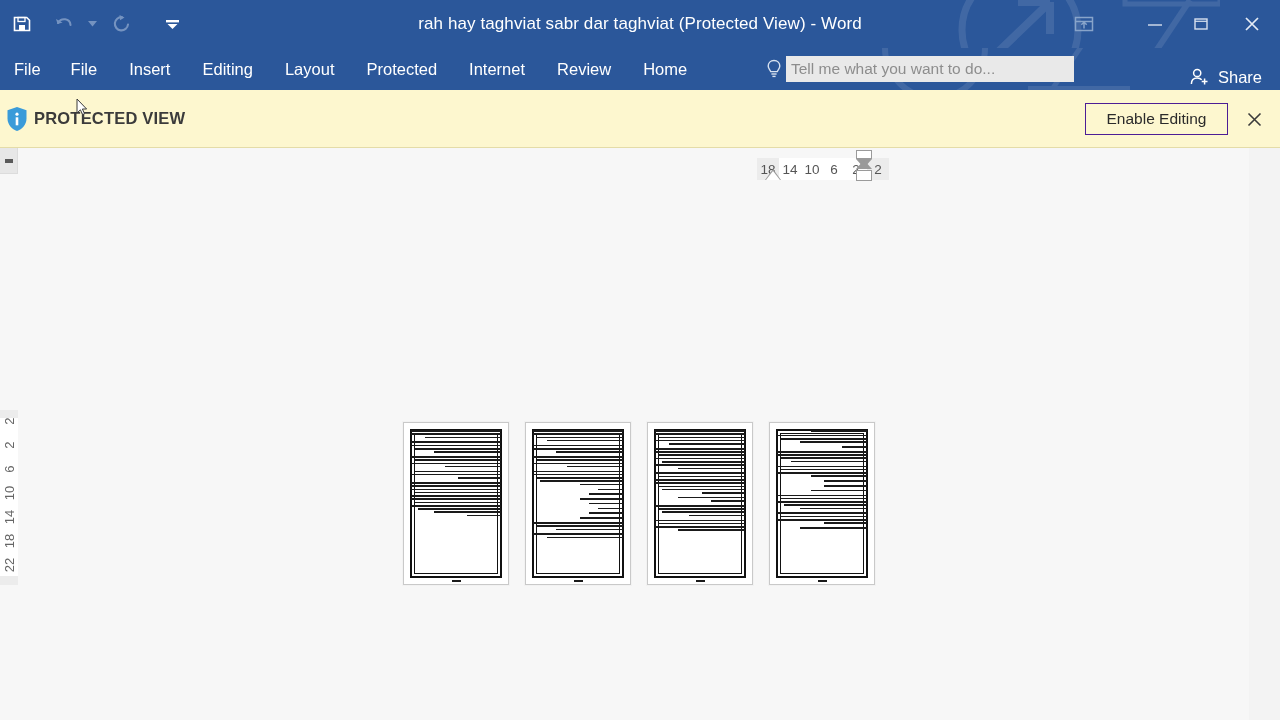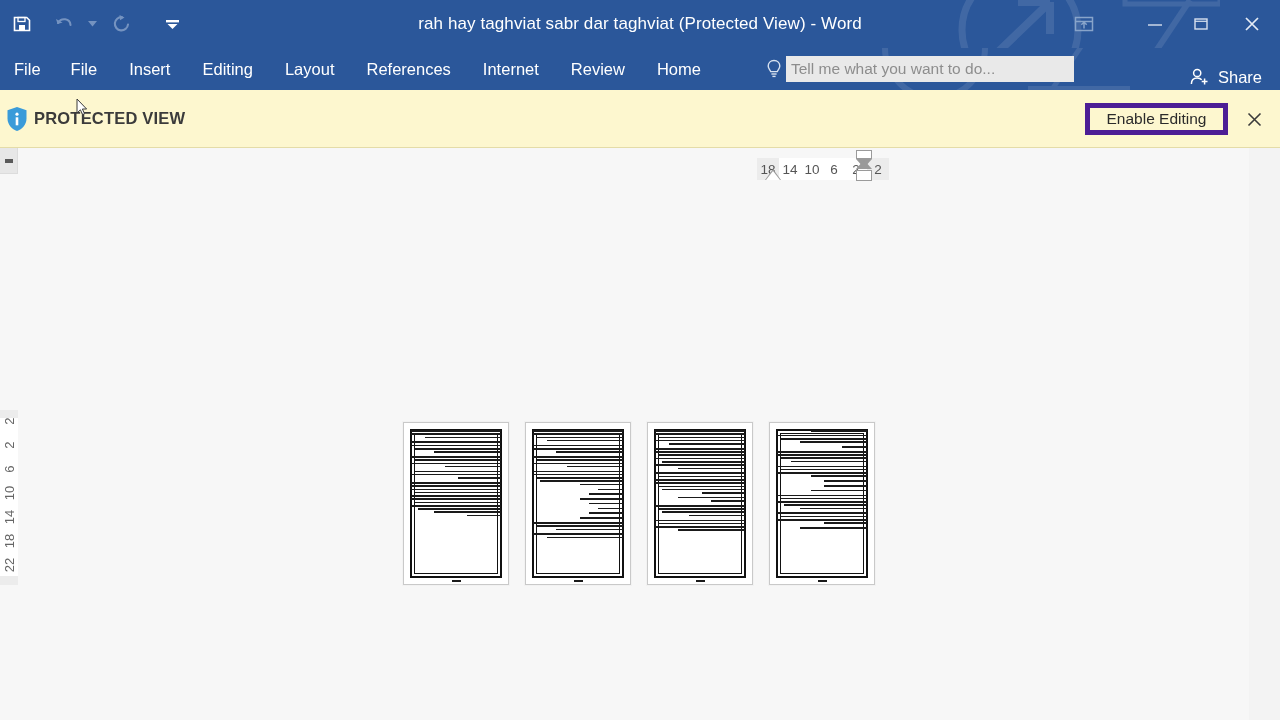--- a/index.html
+++ b/index.html
@@ -89,21 +89,21 @@
     font-size: 16.5px; color: #3b3b3b; font-weight: bold;
     letter-spacing: .2px; margin-right: 10px; white-space: nowrap;
   }
   .pv-msg {
     font-size: 16px; color: #3b3b3b; line-height: 1.28;
     width: 870px;
   }
   .pv-enable {
     position: absolute; right: 52px; top: 103px;
     width: 143px; height: 32px;
-    background: #fdf7cf; border: 5px solid #4c1d95;
+    background: #fdf7cf; border: 1px solid #4c1d95;
     font-family: "Liberation Sans", sans-serif; font-size: 15.5px; color: #2b2b2b;
     display: flex; align-items: center; justify-content: center;
     cursor: pointer;
   }
   .pv-close {
     position: absolute; right: 14px; top: 107px;
     width: 24px; height: 24px; color: #3b3b3b; font-size: 19px;
     display: flex; align-items: center; justify-content: center; cursor: pointer;
   }
 
@@ -309,21 +309,21 @@
     <path d="M185 148 L265 30" stroke="#ffffff" stroke-width="5" fill="none"></path>
     <rect x="200" y="92" width="100" height="24" fill="none" stroke="#ffffff" stroke-width="4"></rect>
   </svg>
 
   <div class="tabs">
     <div class="tab file">File</div>
     <div class="tab">File</div>
     <div class="tab">Insert</div>
     <div class="tab">Editing</div>
     <div class="tab">Layout</div>
-    <div class="tab">References</div>
+    <div class="tab">Protected</div>
     <div class="tab">Internet</div>
     <div class="tab">Review</div>
     <div class="tab">Home</div>
   </div>
 
   <div class="tellme-wrap">
     <div class="tellme-bulb">
       <svg width="16" height="20" viewBox="0 0 16 20">
         <path d="M8 1.5 C4.4 1.5 2.2 4.1 2.2 7 C2.2 9.4 4 10.6 4.7 12.6 L11.3 12.6 C12 10.6 13.8 9.4 13.8 7 C13.8 4.1 11.6 1.5 8 1.5 Z" fill="none" stroke="#d8e2f0" stroke-width="1.4"></path>
         <line x1="5.4" y1="15" x2="10.6" y2="15" stroke="#d8e2f0" stroke-width="1.4"></line>

